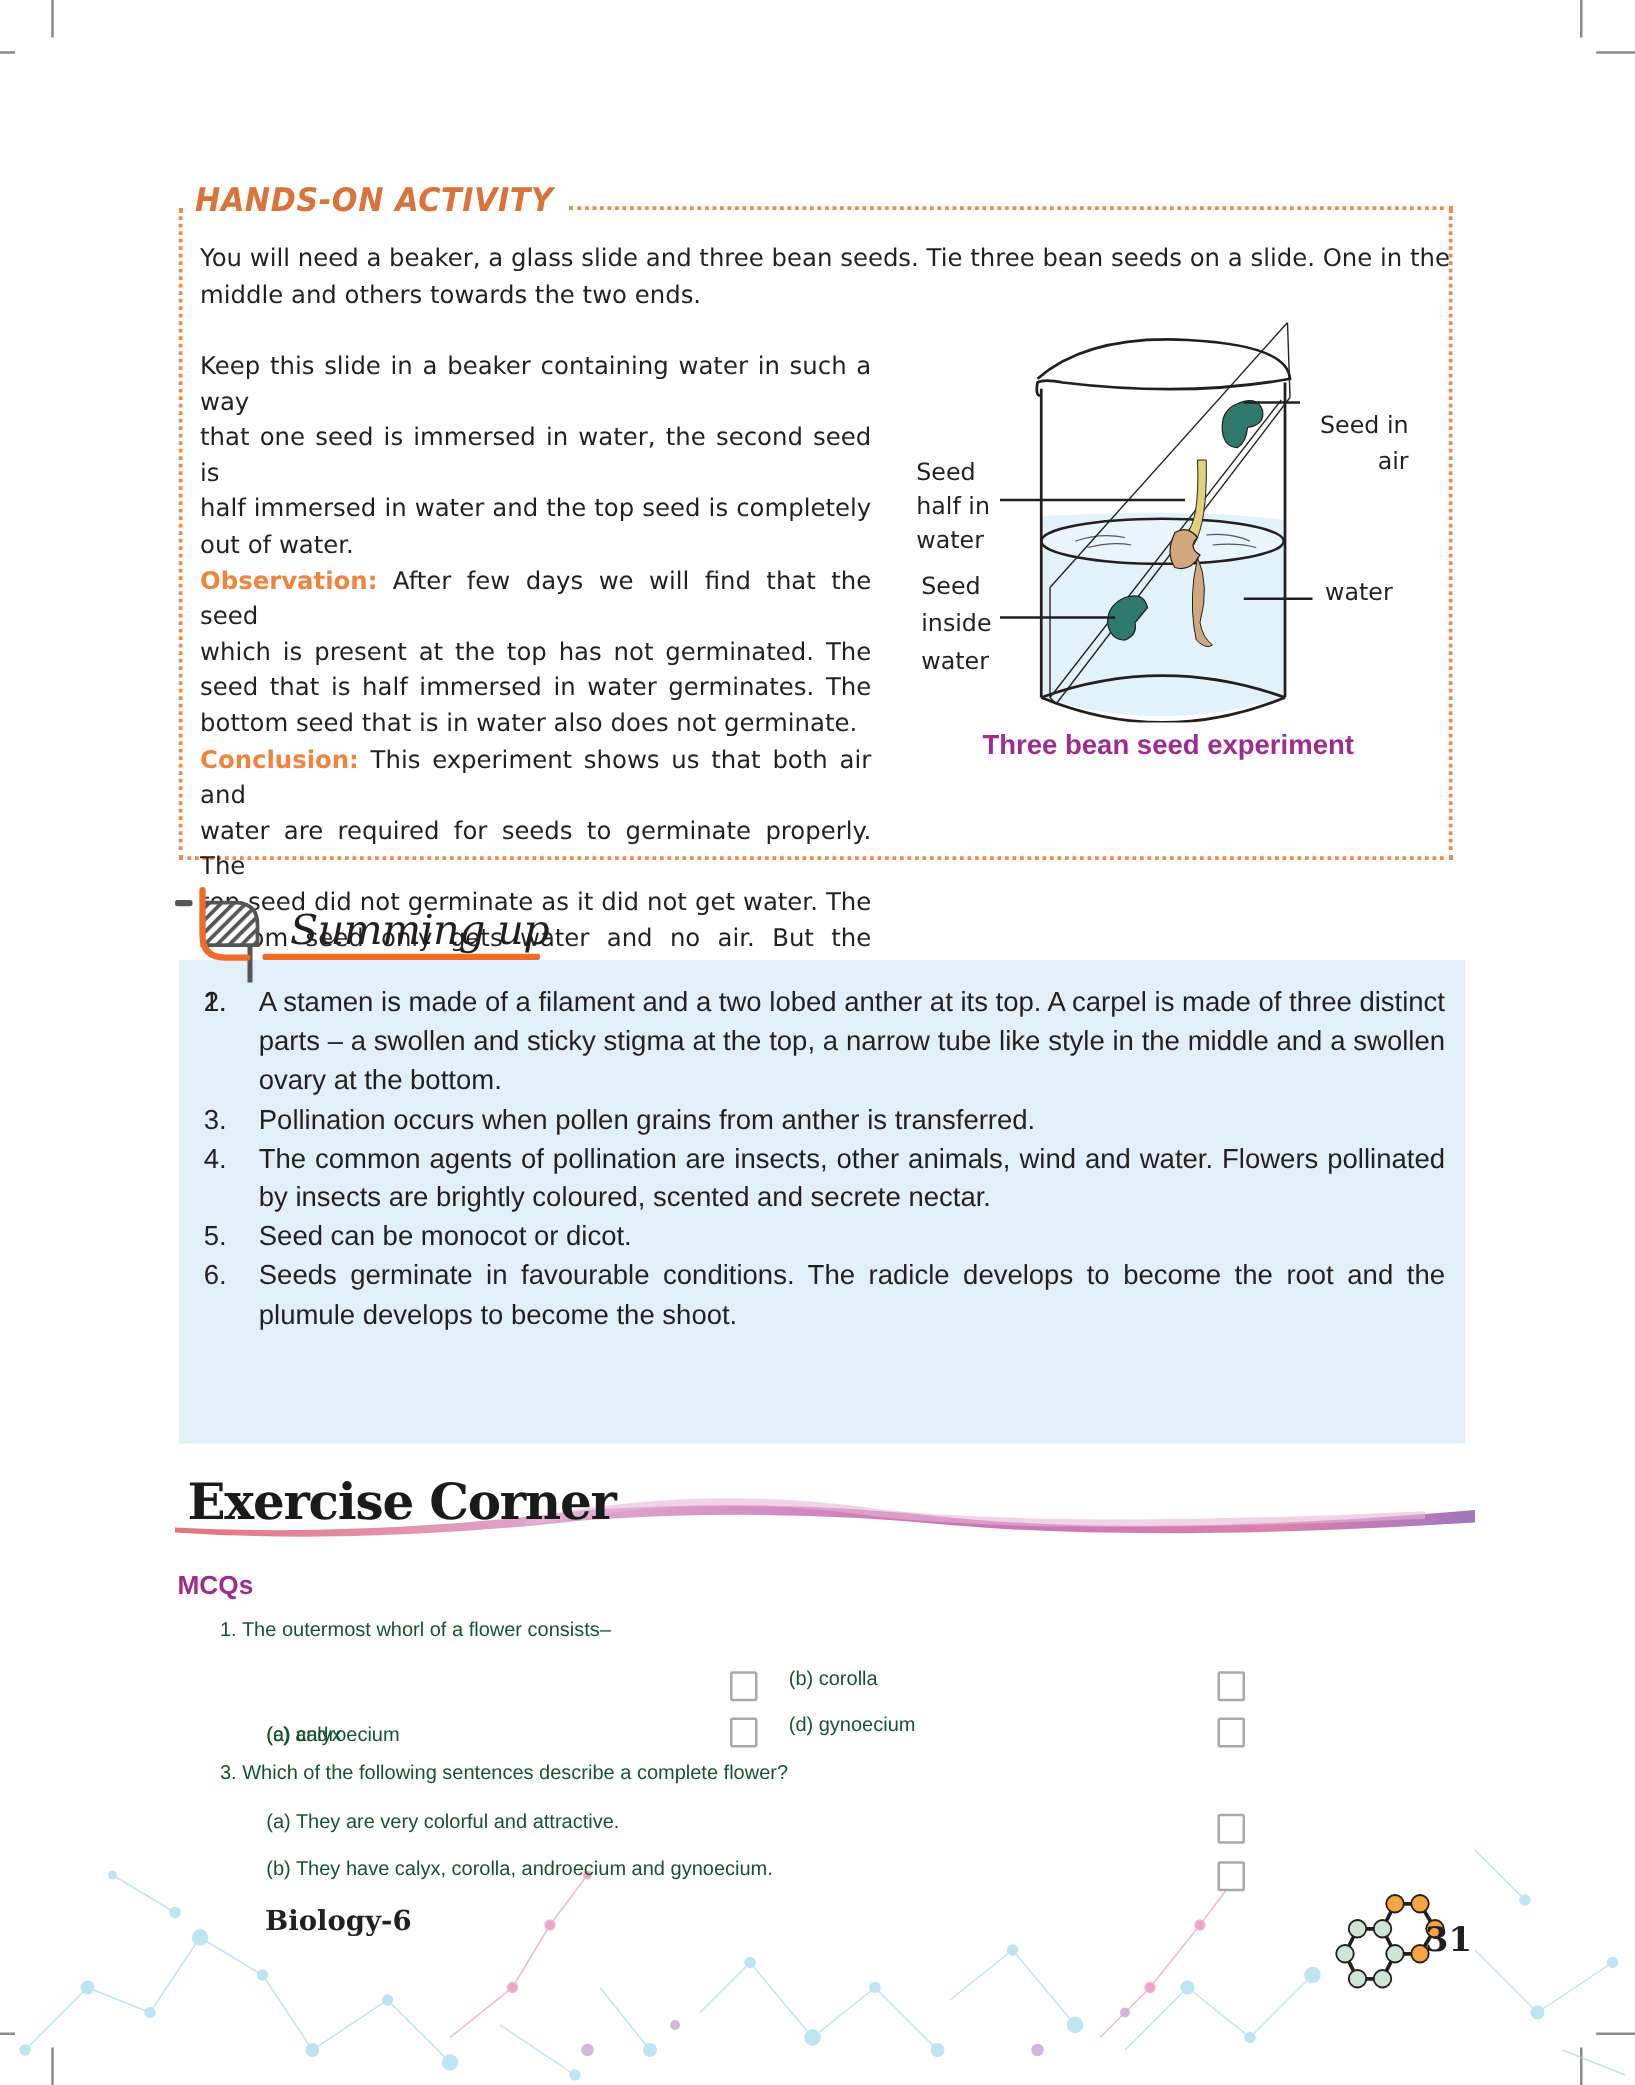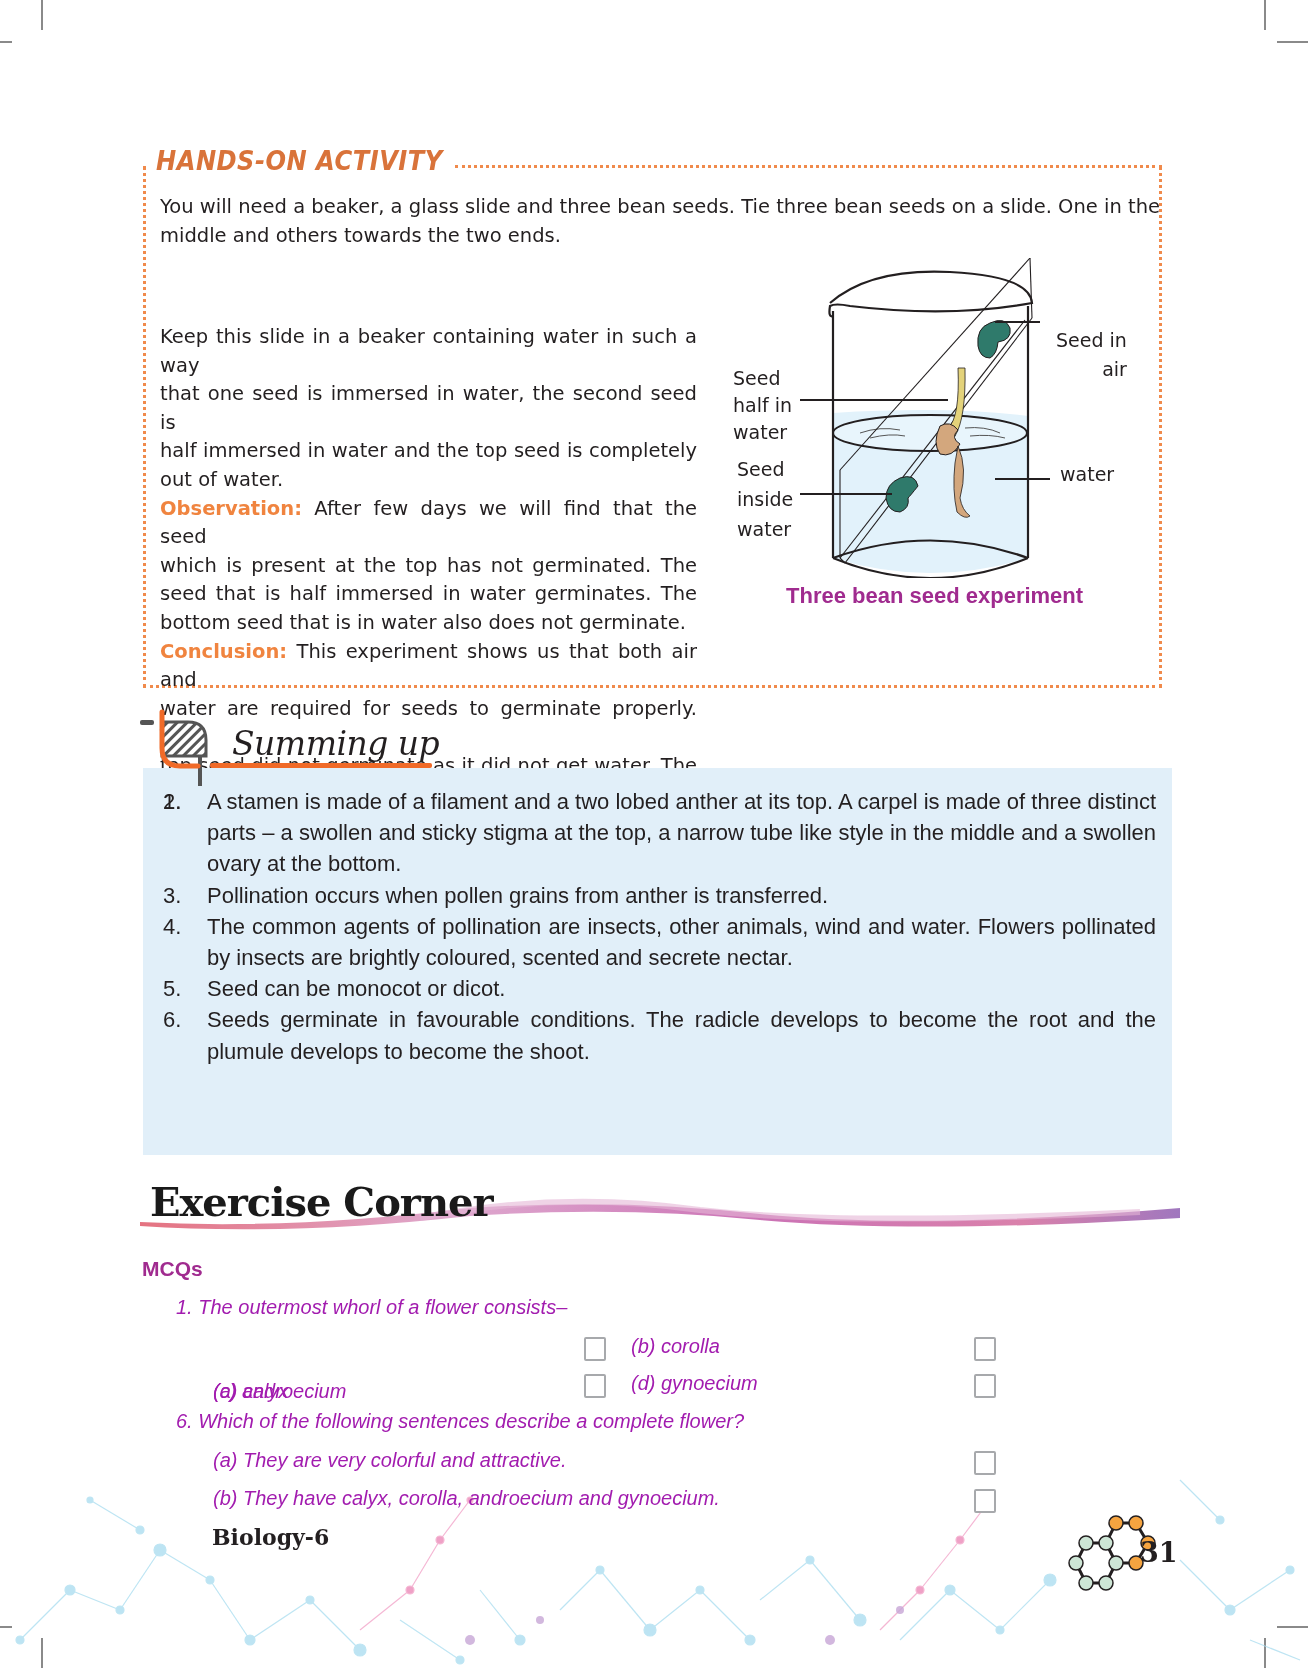--- a/index.html
+++ b/index.html
@@ -20,21 +20,21 @@
   .caption{position:absolute;left:786px;top:583px;font-family:"Liberation Sans",sans-serif;font-weight:bold;font-size:22px;color:#a02b8f;}
   
   .sum-box{position:absolute;left:143px;top:768px;width:1029px;height:387px;background:#e1eff9;}
   .sum-title{position:absolute;left:232px;top:724px;font-family:"DejaVu Serif",serif;font-style:italic;font-size:33px;color:#231f20;letter-spacing:-0.5px;}
   .sum-list{position:absolute;left:160px;top:786px;width:996px;font-family:"Liberation Sans",sans-serif;font-size:22px;line-height:31.2px;color:#231f20;margin:0;padding:0;list-style:none;}
   .sum-list li{position:relative;padding-left:47px;text-align:justify;}
   .sum-list .num{position:absolute;left:3px;top:0;}
   
   .ex-title{position:absolute;left:150px;top:1178px;font-family:"DejaVu Serif",serif;font-weight:bold;font-size:40px;color:#1a1a1a;letter-spacing:-1px;}
   .mcq-head{position:absolute;left:142px;top:1257px;font-family:"Liberation Sans",sans-serif;font-weight:bold;font-size:21px;color:#a02b8f;}
-  .q{position:absolute;font-family:"Liberation Sans",sans-serif;font-size:20px;color:#a21caf;white-space:nowrap;font-style:italic;}
+  .q{position:absolute;font-family:"Liberation Sans",sans-serif;font-size:16px;color:#14532d;white-space:nowrap;}
   .cb{position:absolute;width:22px;height:24px;border:2px solid #a7a9ac;border-radius:2px;box-sizing:border-box;background:#fff;}
   .footer-title{position:absolute;left:212px;top:1524px;font-family:"DejaVu Serif",serif;font-weight:bold;font-size:22px;color:#231f20;}
   .pnum{position:absolute;left:1140px;top:1537px;font-family:"DejaVu Serif",serif;font-weight:bold;font-size:27px;color:#231f20;}
 </style>
 </head>
 <body>
 
 <div class="crop" style="left:41px;top:0;width:2px;height:30px;"></div>
 <div class="crop" style="left:1264px;top:0;width:2px;height:30px;"></div>
 <div class="crop" style="left:0;top:41px;width:12px;height:2px;"></div>
@@ -118,21 +118,21 @@
 
 <div class="act-box"></div>
 <div class="act-top-line"></div>
 <div class="act-heading">HANDS-ON ACTIVITY</div>
 
 <div class="act-text" style="left:160px;top:193px;width:990px;">
   <div class="full-line">You will need a beaker, a glass slide and three bean seeds. Tie three bean seeds on a slide. One in the</div>
   <div class="full-line">middle and others towards the two ends.</div>
 </div>
 
-<div class="act-text" style="left:160px;top:279px;width:537px;margin-top:44px;">
+<div class="act-text" style="left:160px;top:279px;width:537px;">
   <div class="just">Keep this slide in a beaker containing water in such a way</div>
   <div class="just">that one seed is immersed in water, the second seed is</div>
   <div class="just">half immersed in water and the top seed is completely</div>
   <div>out of water.</div>
   <div class="just"><span class="lbl">Observation:</span><span> After few days we will find that the seed</span></div>
   <div class="just">which is present at the top has not germinated. The</div>
   <div class="just">seed that is half immersed in water germinates. The</div>
   <div>bottom seed that is in water also does not germinate.</div>
   <div class="just"><span class="lbl">Conclusion:</span><span> This experiment shows us that both air and</span></div>
   <div class="just">water are required for seeds to germinate properly. The</div>
@@ -237,21 +237,21 @@
 <div class="q" style="left:176px;top:1296px;">1.  The outermost whorl of a flower consists–</div>
 <div class="q" style="left:213px;top:1335px;margin-top:45px;">(a)  calyx</div>
 <div class="cb" style="left:584px;top:1337px;"></div>
 <div class="q" style="left:631px;top:1335px;">(b)  corolla</div>
 <div class="cb" style="left:974px;top:1337px;"></div>
 <div class="q" style="left:213px;top:1344px;margin-top:36px;">(c)  androecium</div>
 <div class="cb" style="left:584px;top:1374px;"></div>
 <div class="q" style="left:631px;top:1372px;">(d)  gynoecium</div>
 <div class="cb" style="left:974px;top:1374px;"></div>
 
-<div class="q" style="left:176px;top:1410px;">6.  Which of the following sentences describe a complete flower?</div>
+<div class="q" style="left:176px;top:1410px;">3.  Which of the following sentences describe a complete flower?</div>
 <div class="q" style="left:213px;top:1449px;">(a)  They are very colorful  and attractive.</div>
 <div class="cb" style="left:974px;top:1451px;"></div>
 <div class="q" style="left:213px;top:1487px;">(b)  They have calyx, corolla, androecium and gynoecium.</div>
 <div class="cb" style="left:974px;top:1489px;"></div>
 
 <div class="footer-title">Biology-6</div>
 <svg class="abs" style="left:1050px;top:1505px;" width="140" height="110" viewBox="0 0 140 110">
   <g stroke="#231f20" stroke-width="3" fill="none">
     <polyline points="66,18 86,18 98,38 86,58 66,58"></polyline>
     <polyline points="66,18 56,38 66,58"></polyline>

